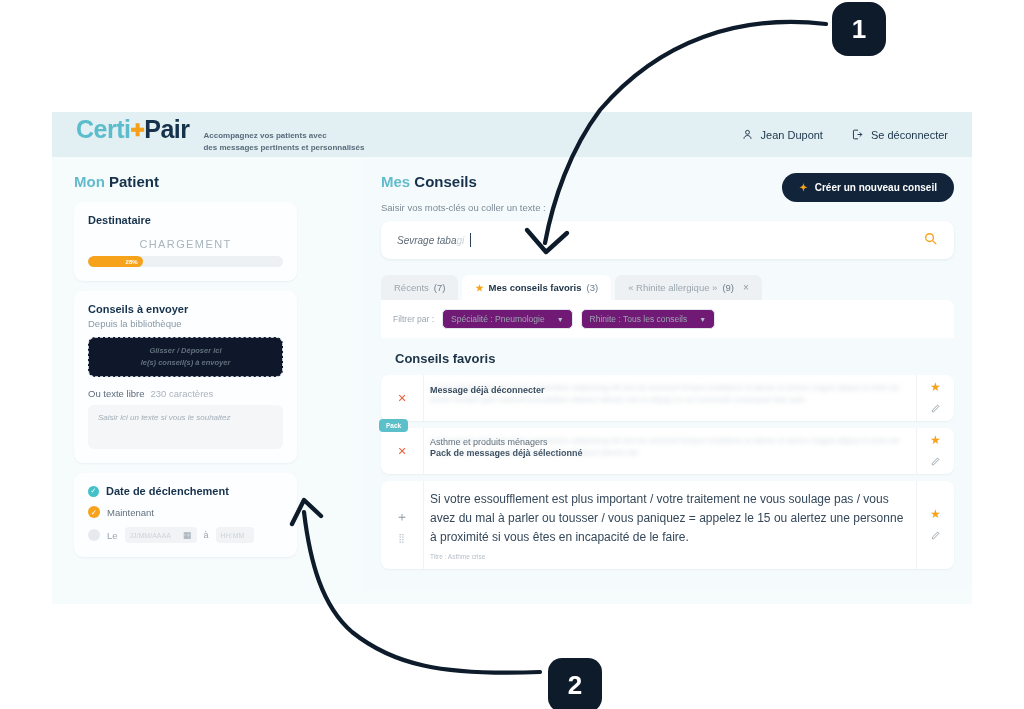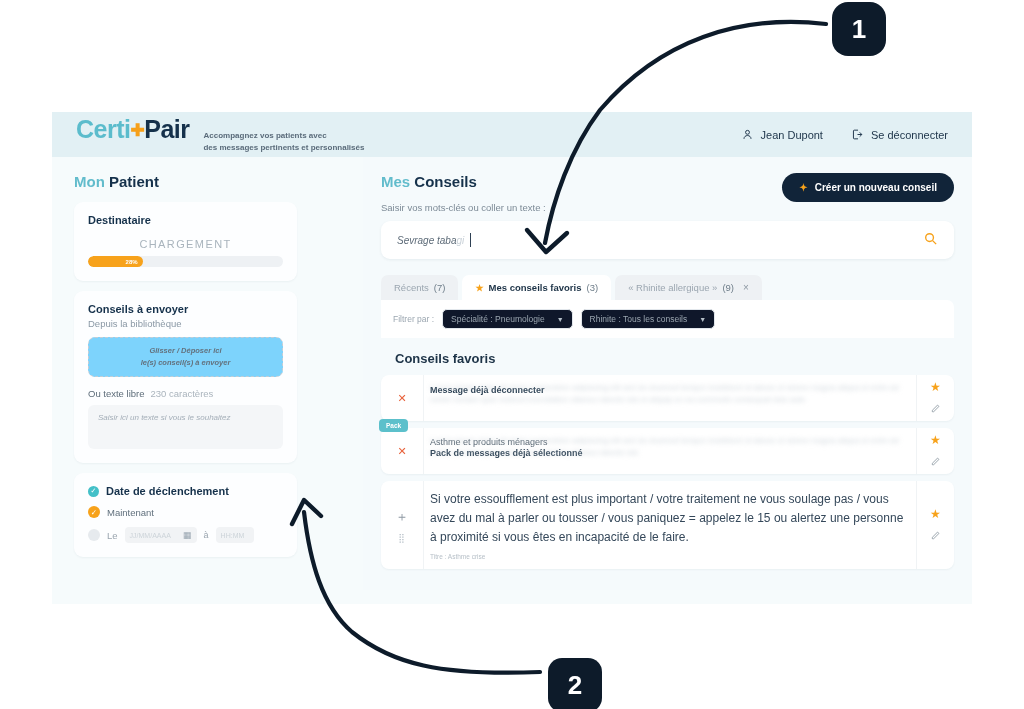--- a/index.html
+++ b/index.html
@@ -116,21 +116,21 @@
 
   .dropzone {
     margin-top: 8px;
     border: 1px dashed #c3cdd6;
     border-radius: 7px;
     height: 40px;
     display: flex; flex-direction: column;
     align-items: center; justify-content: center;
     color: #63717d; font-size: 7.5px; font-style: italic; font-weight: bold;
     line-height: 1.6;
-    background: #7dd3fc;
+    background: #0f172a;
   }
   .freetext-row {
     display: flex; align-items: baseline; gap: 6px; margin-top: 11px;
   }
   .freetext-row .lbl { font-size: 9.5px; color: #5d6c79; }
   .freetext-row .cnt { font-size: 9.5px; color: #aab4bd; }
   .textarea-box {
     margin-top: 6px; height: 44px;
     background: #f4f6f8; border-radius: 6px;
     padding: 8px 10px;
@@ -216,21 +216,21 @@
     padding: 9px 12px;
     display: flex; align-items: center; gap: 8px;
     border-radius: 0 7px 0 0;
   }
   .filter-lbl { font-size: 8.5px; color: #9ba6b0; }
   .select-pill {
     border: 1px solid #e2e7ec; border-radius: 5px;
     padding: 4px 8px;
     font-size: 8.5px; color: #9ba6b0;
     display: flex; align-items: center; gap: 12px;
-    background: #0f172a; cursor: pointer;
+    background: #701a75; cursor: pointer;
   }
   .select-pill .chev { font-size: 7px; color: #b4bec7; }
 
   .list-title {
     font-size: 13px; font-weight: bold; color: #1d3347;
     margin: 13px 0 9px 14px;
   }
 
   .advice-row {
     background: #fff; border-radius: 8px;

